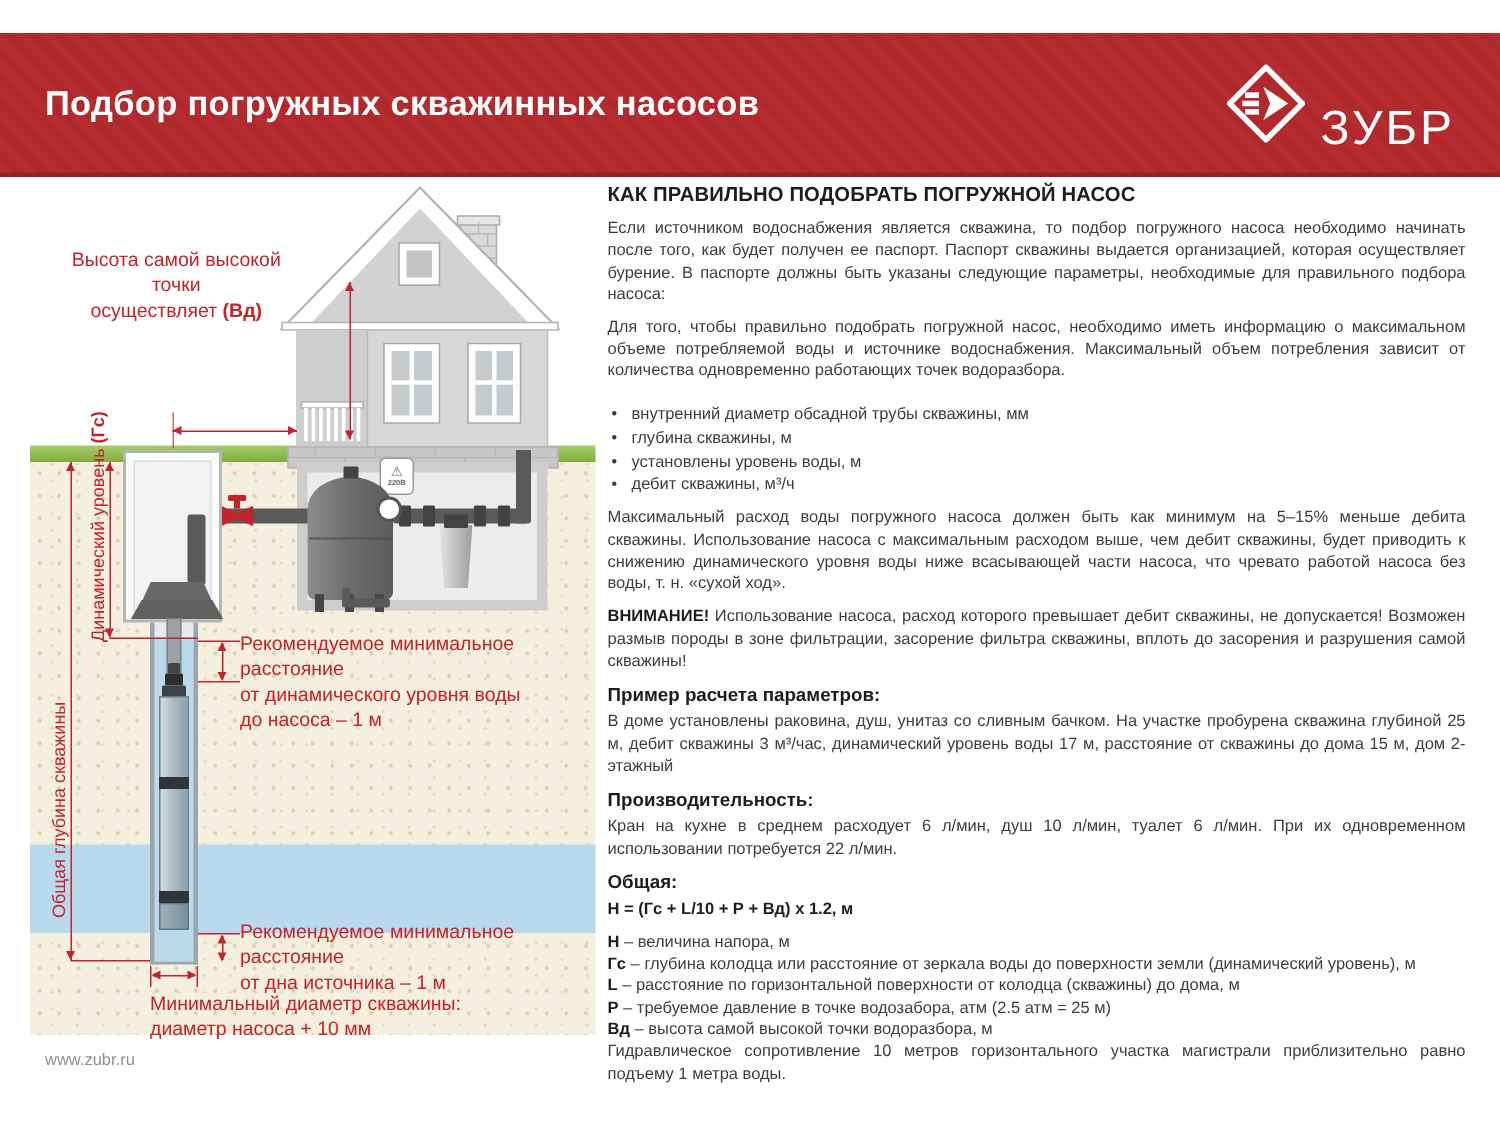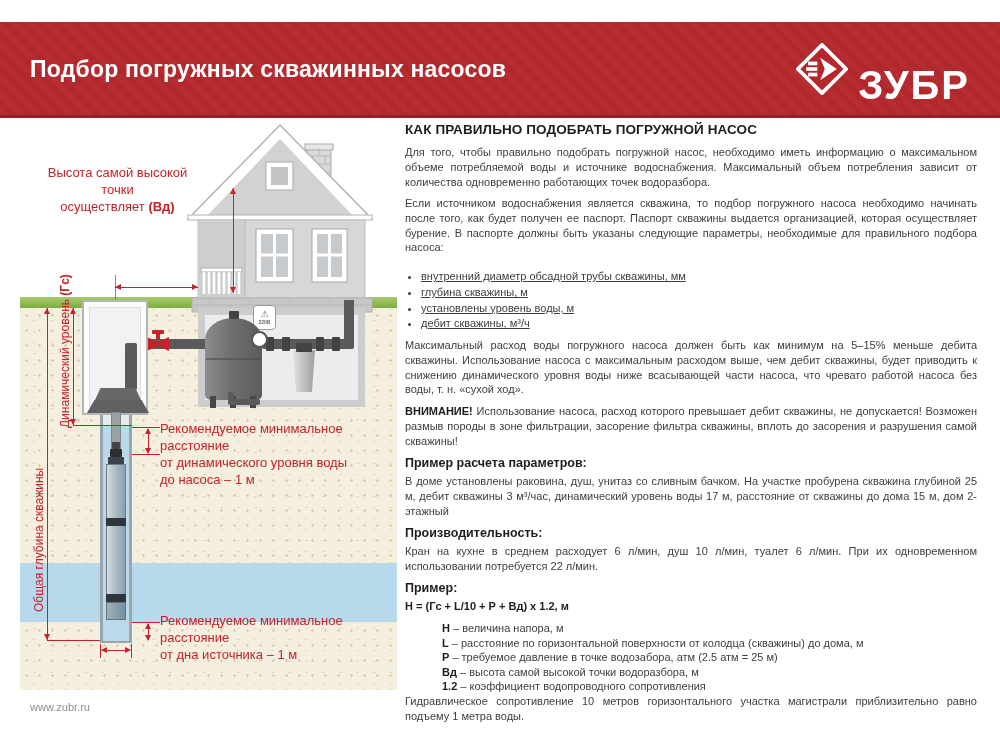--- a/index.html
+++ b/index.html
@@ -9,21 +9,21 @@
   html,body{margin:0;padding:0;background:#fff;}
   #page{position:relative;width:1000px;height:750px;background:#fff;overflow:hidden;
         font-family:"Liberation Sans","DejaVu Sans",sans-serif;color:var(--text);}
   
   .topbar{position:absolute;left:0;top:22px;width:1000px;height:93px;background:var(--hred);
           border-bottom:3px solid #972025;
           background-image:repeating-linear-gradient(45deg,rgba(255,255,255,.02) 0 6px,rgba(0,0,0,.02) 6px 12px);}
   .topbar h1{position:absolute;left:30px;top:50%;transform:translateY(-50%);margin:0;
              color:#fff;font-size:23px;font-weight:bold;letter-spacing:.2px;}
   .brand{position:absolute;right:30px;top:50%;transform:translateY(-50%);display:flex;align-items:center;gap:10px;}
-  .brand-name{color:#fff;font-weight:bold;font-size:40px;letter-spacing:2px;line-height:1;margin-top:32px;}
+  .brand-name{color:#fff;font-weight:normal;font-size:32px;letter-spacing:2px;line-height:1;margin-top:32px;}
   
   .site{position:absolute;left:30px;top:701px;font-size:11px;color:#8f8f8f;}
   
   #diag{position:absolute;left:20px;top:112px;width:377px;height:610px;}
   .abs{position:absolute;}
   .grass{left:0;top:185px;width:377px;height:11px;background:linear-gradient(#a9cc6e,#7dad3c);}
   .sand{left:0;top:196px;width:377px;height:382px;background-color:var(--sand);
         background-image:radial-gradient(#d9cfae 1px,transparent 1.4px),radial-gradient(#e3dabd 1px,transparent 1.4px);
         background-size:13px 15px,17px 11px;background-position:0 0,6px 7px;}
   .water{left:0;top:451px;width:377px;height:59px;background:var(--water);}
@@ -63,23 +63,23 @@
   .ah-left{border-top:3.5px solid transparent;border-bottom:3.5px solid transparent;border-right:6px solid var(--red);}
   .ah-right{border-top:3.5px solid transparent;border-bottom:3.5px solid transparent;border-left:6px solid var(--red);}
   .dlabel{position:absolute;color:var(--red);font-size:13px;line-height:17px;}
   .vtext{position:absolute;color:var(--red);font-size:12px;white-space:nowrap;
          transform:rotate(-90deg);transform-origin:left top;}
   
   .art{position:absolute;left:405px;top:121px;width:572px;font-size:11px;line-height:1.34;color:var(--text);}
   .art h2{margin:0 0 6px;font-size:13.5px;color:#1d1d1d;letter-spacing:.1px;}
   .art h3{margin:7px 0 2px;font-size:12.5px;color:#1d1d1d;}
   .art p{margin:0 0 7px;text-align:justify;}
-  .art ul{margin:14px 0 7px 5px;padding-left:11px;text-decoration:underline;}
+  .art ul{margin:14px 0 7px 5px;padding-left:11px;}
   .art li{margin:0 0 1px;}
-  .def-line{line-height:1.33;margin-left:37px;}
+  .def-line{line-height:1.33;}
   .note{margin:2px 0 8px;text-align:justify;}
   .formula{font-weight:bold;color:#1d1d1d;margin:2px 0 1px;}
   b.inl{color:#1d1d1d;}
 </style>
 </head>
 <body>
 
 <div id="page">
 
   <div class="topbar">
@@ -230,43 +230,47 @@
     <div class="dlabel" style="left:140px;top:500px;width:236px">
       <span>Рекомендуемое минимальное расстояние</span><br>
       <span>от дна источника – 1 м</span>
     </div>
 
     <div class="vline" style="left:80px;top:532px;height:14px"></div>
     <div class="vline" style="left:111px;top:532px;height:14px"></div>
     <div class="hline" style="left:82px;top:538px;width:28px"></div>
     <div class="ah ah-left" style="left:81px;top:534.5px"></div>
     <div class="ah ah-right" style="left:105px;top:534.5px"></div>
+    <div class="dlabel" style="left:80px;top:548px;width:260px">
+      <span>Минимальный диаметр скважины:</span><br>
+      <span>диаметр насоса + 10 мм</span>
+    </div>
   </div>
 
   <div class="art">
     <h2>КАК ПРАВИЛЬНО ПОДОБРАТЬ ПОГРУЖНОЙ НАСОС</h2>
+    <p>Если источником водоснабжения является скважина, то подбор погружного насоса необходимо начинать после того, как будет получен ее паспорт. Паспорт скважины выдается организацией, которая осуществляет бурение. В паспорте должны быть указаны следующие параметры, необходимые для правильного подбора насоса:</p>
     <p>Для того, чтобы правильно подобрать погружной насос, необходимо иметь информацию о максимальном объеме потребляемой воды и источнике водоснабжения. Максимальный объем потребления зависит от количества одновременно работающих точек водоразбора.</p>
-    <p>Если источником водоснабжения является скважина, то подбор погружного насоса необходимо начинать после того, как будет получен ее паспорт. Паспорт скважины выдается организацией, которая осуществляет бурение. В паспорте должны быть указаны следующие параметры, необходимые для правильного подбора насоса:</p>
     <ul>
       <li>внутренний диаметр обсадной трубы скважины, мм</li>
       <li>глубина скважины, м</li>
       <li>установлены уровень воды, м</li>
       <li>дебит скважины, м³/ч</li>
     </ul>
     <p>Максимальный расход воды погружного насоса должен быть как минимум на 5–15% меньше дебита скважины. Использование насоса с максимальным расходом выше, чем дебит скважины, будет приводить к снижению динамического уровня воды ниже всасывающей части насоса, что чревато работой насоса без воды, т. н. «сухой ход».</p>
     <p><b class="inl">ВНИМАНИЕ!</b><span> Использование насоса, расход которого превышает дебит скважины, не допускается! Возможен размыв породы в зоне фильтрации, засорение фильтра скважины, вплоть до засорения и разрушения самой скважины!</span></p>
     <h3>Пример расчета параметров:</h3>
     <p>В доме установлены раковина, душ, унитаз со сливным бачком. На участке пробурена скважина глубиной 25 м, дебит скважины 3 м³/час, динамический уровень воды 17 м, расстояние от скважины до дома 15 м, дом 2-этажный</p>
     <h3>Производительность:</h3>
     <p>Кран на кухне в среднем расходует 6 л/мин, душ 10 л/мин, туалет 6 л/мин. При их одновременном использовании потребуется 22 л/мин.</p>
-    <h3>Пример:</h3>
+    <h3>Общая:</h3>
     <p class="formula">Н = (Гс + L/10 + Р + Вд) х 1.2, м</p>
     <div class="def-line"><b class="inl">Н</b><span> – величина напора, м</span></div>
+    <div class="def-line"><b class="inl">Гс</b><span> – глубина колодца или расстояние от зеркала воды до поверхности земли (динамический уровень), м</span></div>
     <div class="def-line"><b class="inl">L</b><span> – расстояние по горизонтальной поверхности от колодца (скважины) до дома, м</span></div>
     <div class="def-line"><b class="inl">Р</b><span> – требуемое давление в точке водозабора, атм (2.5 атм = 25 м)</span></div>
     <div class="def-line"><b class="inl">Вд</b><span> – высота самой высокой точки водоразбора, м</span></div>
-    <div class="def-line"><b class="inl">1.2</b><span> – коэффициент водопроводного сопротивления</span></div>
     <p class="note">Гидравлическое сопротивление 10 метров горизонтального участка магистрали приблизительно равно подъему 1 метра воды.</p>
 
   </div>
 
   <div class="site">www.zubr.ru</div>
 </div>
 
 </body></html>

